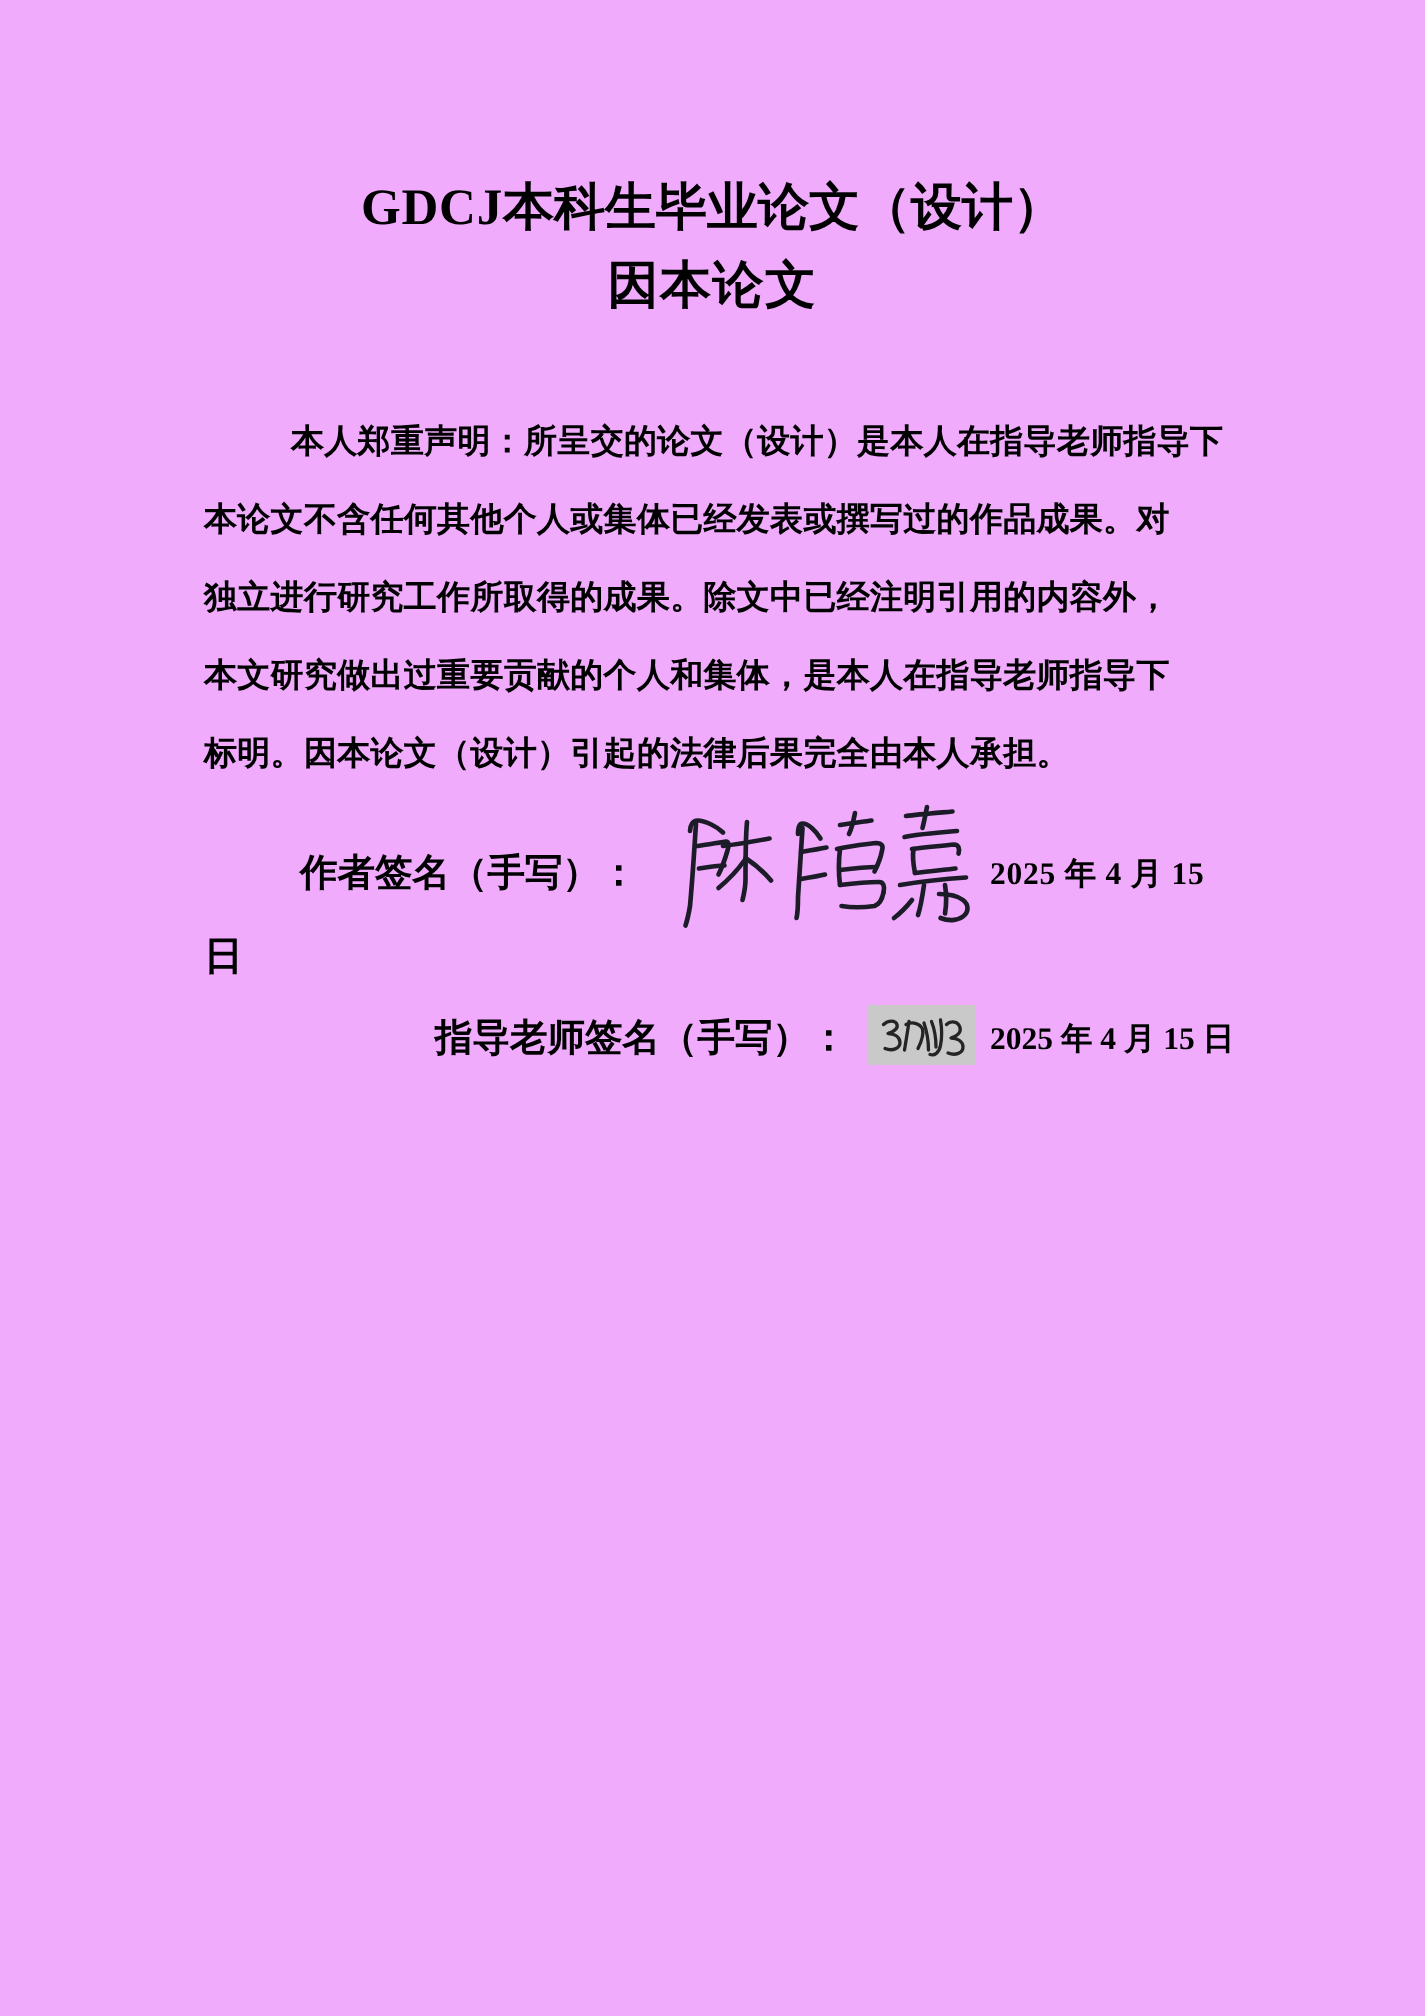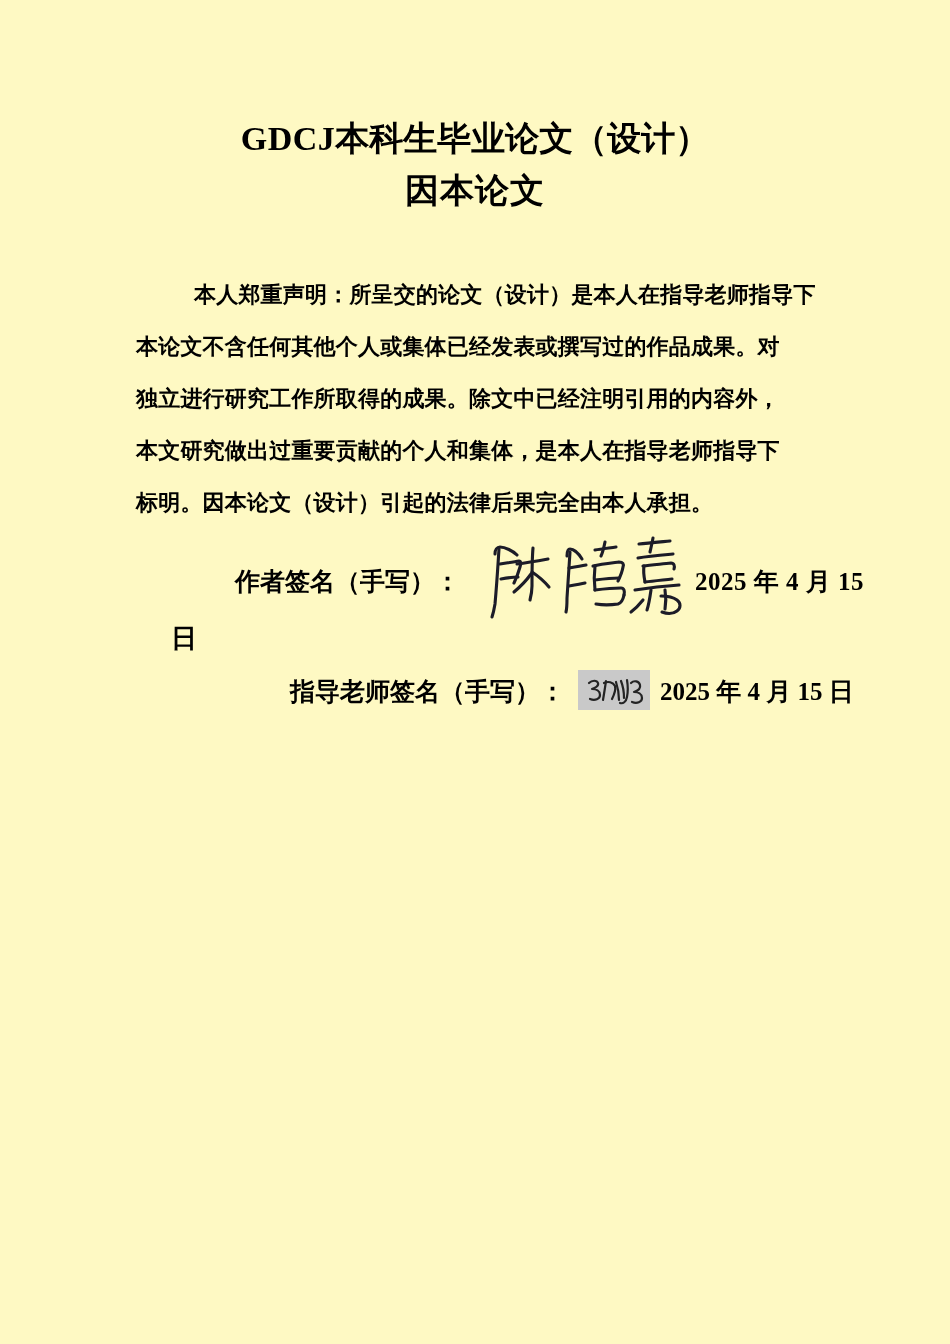--- a/index.html
+++ b/index.html
@@ -13,21 +13,21 @@
     position: relative;
     overflow: hidden;
     font-family: "Liberation Serif", "DejaVu Serif", serif;
     color: #000000;
     -webkit-font-smoothing: antialiased;
   }
 
   .page {
     position: absolute;
     inset: 0;
-    background: #fef9c3;
+    background: #f0abfc;
   }
 
   
   .title-block {
     position: absolute;
     left: 0;
     right: 0;
     top: 112px;
     text-align: center;
   }
@@ -70,36 +70,35 @@
   .sig-area {
     position: absolute;
     left: 0;
     top: 556px;
     width: 950px;
   }
 
   .sig-row {
     position: relative;
     height: 52px;
-    margin-left: 35px;
   }
 
   .sig-label {
     position: absolute;
     font-family: "DejaVu Serif", "Liberation Serif", serif;
     font-size: 25px;
     font-weight: 600;
     line-height: 52px;
     white-space: nowrap;
   }
 
   .sig-date {
     position: absolute;
     font-family: "Liberation Serif", "DejaVu Serif", serif;
-    font-size: 25px;
+    font-size: 21px;
     font-weight: bold;
     line-height: 52px;
     white-space: nowrap;
     text-align: right;
   }
 
   
   .author-label  { left: 200px;  top: 0; }
   .author-sign   { position: absolute; left: 448px; top: -22px; width: 210px; height: 86px; }
   .author-date   { left: 660px;  top: 0; letter-spacing: 0.5px; }

